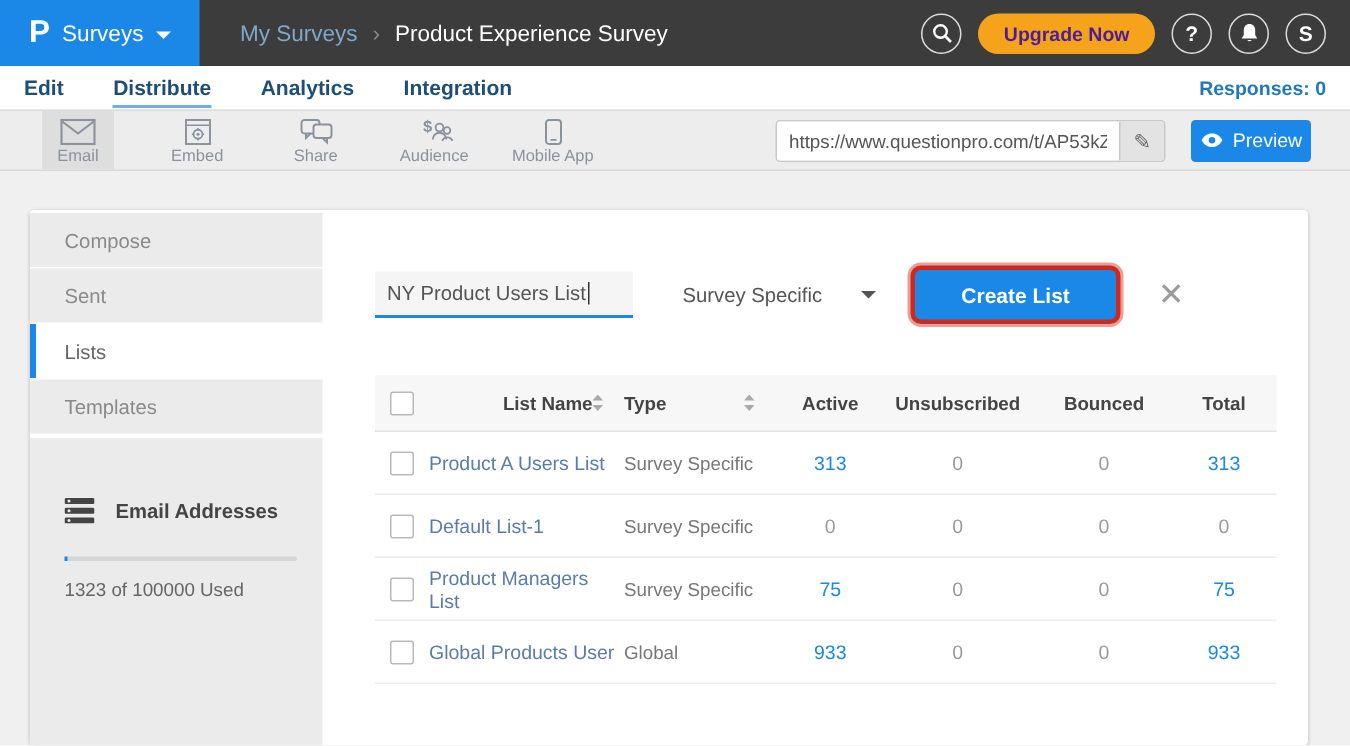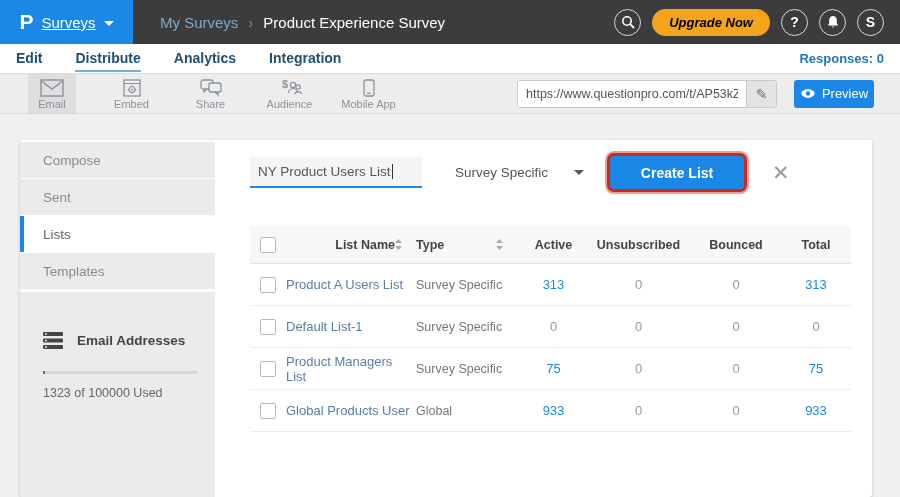--- a/index.html
+++ b/index.html
@@ -3,29 +3,29 @@
 <meta charset="utf-8">
 <style>
   * { margin:0; padding:0; box-sizing:border-box; }
   body { font-family:"Liberation Sans", sans-serif; }
   .app { width:900px; height:497px; overflow:hidden; background:#f0f0f0; }
 
   
   .topbar { height:44px; background:#3c3c3c; display:flex; align-items:stretch; }
   .logo-block { width:133px; background:#1b87e6; display:flex; align-items:center; justify-content:center; gap:8px; color:#fff; cursor:pointer; }
   .logo-p { font-size:21px; font-weight:700; color:#fff; }
-  .logo-label { font-size:15px; color:#fff;text-decoration:underline; }
+  .logo-label { font-size:15px; color:#fff; }
   .caret-down { width:0; height:0; border-left:5px solid transparent; border-right:5px solid transparent; border-top:5px solid #fff; margin-top:2px; }
   .breadcrumb { display:flex; align-items:center; gap:10px; margin-left:27px; font-size:15px; }
   .bc-parent { color:#7fa8c9; cursor:pointer; }
   .bc-sep { color:#8a8a8a; font-size:15px; }
   .bc-current { color:#fff; }
   .top-right { margin-left:auto; display:flex; align-items:center; gap:11px; margin-right:16px; }
   .circle-btn { width:27px; height:27px; border-radius:50%; border:1px solid #dcdcdc; display:flex; align-items:center; justify-content:center; color:#fff; font-size:14px; font-weight:700; cursor:pointer; background:transparent; }
-  .upgrade-btn { height:27px; background:#f5a31b; color:#000000; border:none; border-radius:14px; font-size:13px; font-weight:700; padding:0 17px; cursor:pointer; font-family:"Liberation Sans", sans-serif;font-style:italic; }
+  .upgrade-btn { height:27px; background:#f5a31b; color:#4c1d95; border:none; border-radius:14px; font-size:13px; font-weight:700; padding:0 17px; cursor:pointer; font-family:"Liberation Sans", sans-serif; }
 
   
   .tabbar { height:29px; background:#fff; display:flex; align-items:center; padding:0 16px; }
   .tabs { display:flex; column-gap:33px; }
   .tab { font-size:14px; color:#1d4f76; font-weight:600; cursor:pointer; position:relative; padding:4px 0; }
   .tab.active { border-bottom:2px solid #71b0e0; }
   .responses { margin-left:auto; font-size:13px; color:#2177b8; font-weight:600; }
 
   
   .toolbar { height:41px; background:#ededed; border-top:1px solid #dcdcdc; border-bottom:1px solid #d9d9d9; display:flex; align-items:stretch; }
@@ -52,21 +52,21 @@
   .side-item.active { background:#fff; color:#666; border-left:4px solid #1b87e6; padding-left:19px; }
   .side-fill { flex:1; background:#ebebeb; margin-top:2px; padding:40px 20px 0 23px; }
   .ea-head { display:flex; align-items:center; gap:14px; }
   .ea-title { font-size:13.5px; font-weight:700; color:#444; }
   .ea-progress { margin-top:22px; height:3px; background:#d5d5d5; border-radius:2px; position:relative; width:155px; }
   .ea-progress-fill { position:absolute; left:0; top:0; bottom:0; width:1.3%; background:#1b87e6; }
   .ea-usage { margin-top:12px; font-size:12.5px; color:#666; }
   .ea-link { margin-top:9px; font-size:13px; color:#1b87e6; font-weight:600; cursor:pointer; letter-spacing:.2px; }
 
   
-  .main { flex:1; padding:16px 0 0 35px; }
+  .main { flex:1; padding:40px 0 0 35px; }
   .form-row { display:flex; align-items:center; }
   .name-input { width:172px; height:31px; background:#f5f5f5; border-bottom:2px solid #1b87e6; font-size:13.5px; color:#555; display:flex; align-items:center; padding:0 8px; cursor:text; }
   .text-caret { display:inline-block; width:1px; height:15px; background:#333; margin-left:1px; }
   .type-select { margin-left:33px; display:flex; align-items:center; gap:26px; font-size:13.5px; color:#555; cursor:pointer; }
   .select-caret { width:0; height:0; border-left:5px solid transparent; border-right:5px solid transparent; border-top:5px solid #555; }
   .create-btn { margin-left:26px; width:134px; height:33px; background:#1b87e6; color:#fff; border:none; border-radius:4px; font-size:14px; font-weight:600; cursor:pointer; box-shadow:0 0 0 3px #cc2a1e, 0 0 0 5px rgba(204,42,30,.45); font-family:"Liberation Sans", sans-serif; }
   .close-x { margin-left:28px; font-size:21px; color:#9a9a9a; cursor:pointer; line-height:1; }
 
   
   .table { margin-top:37px; width:601px; font-size:13px; }

